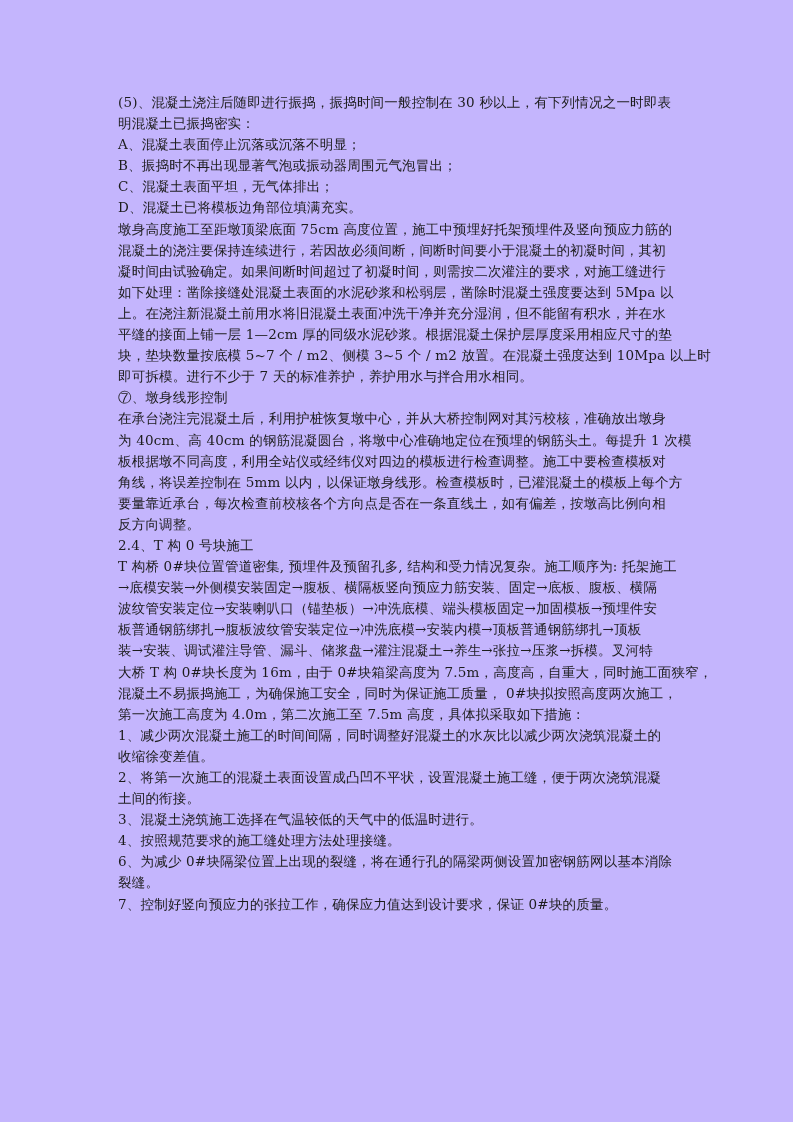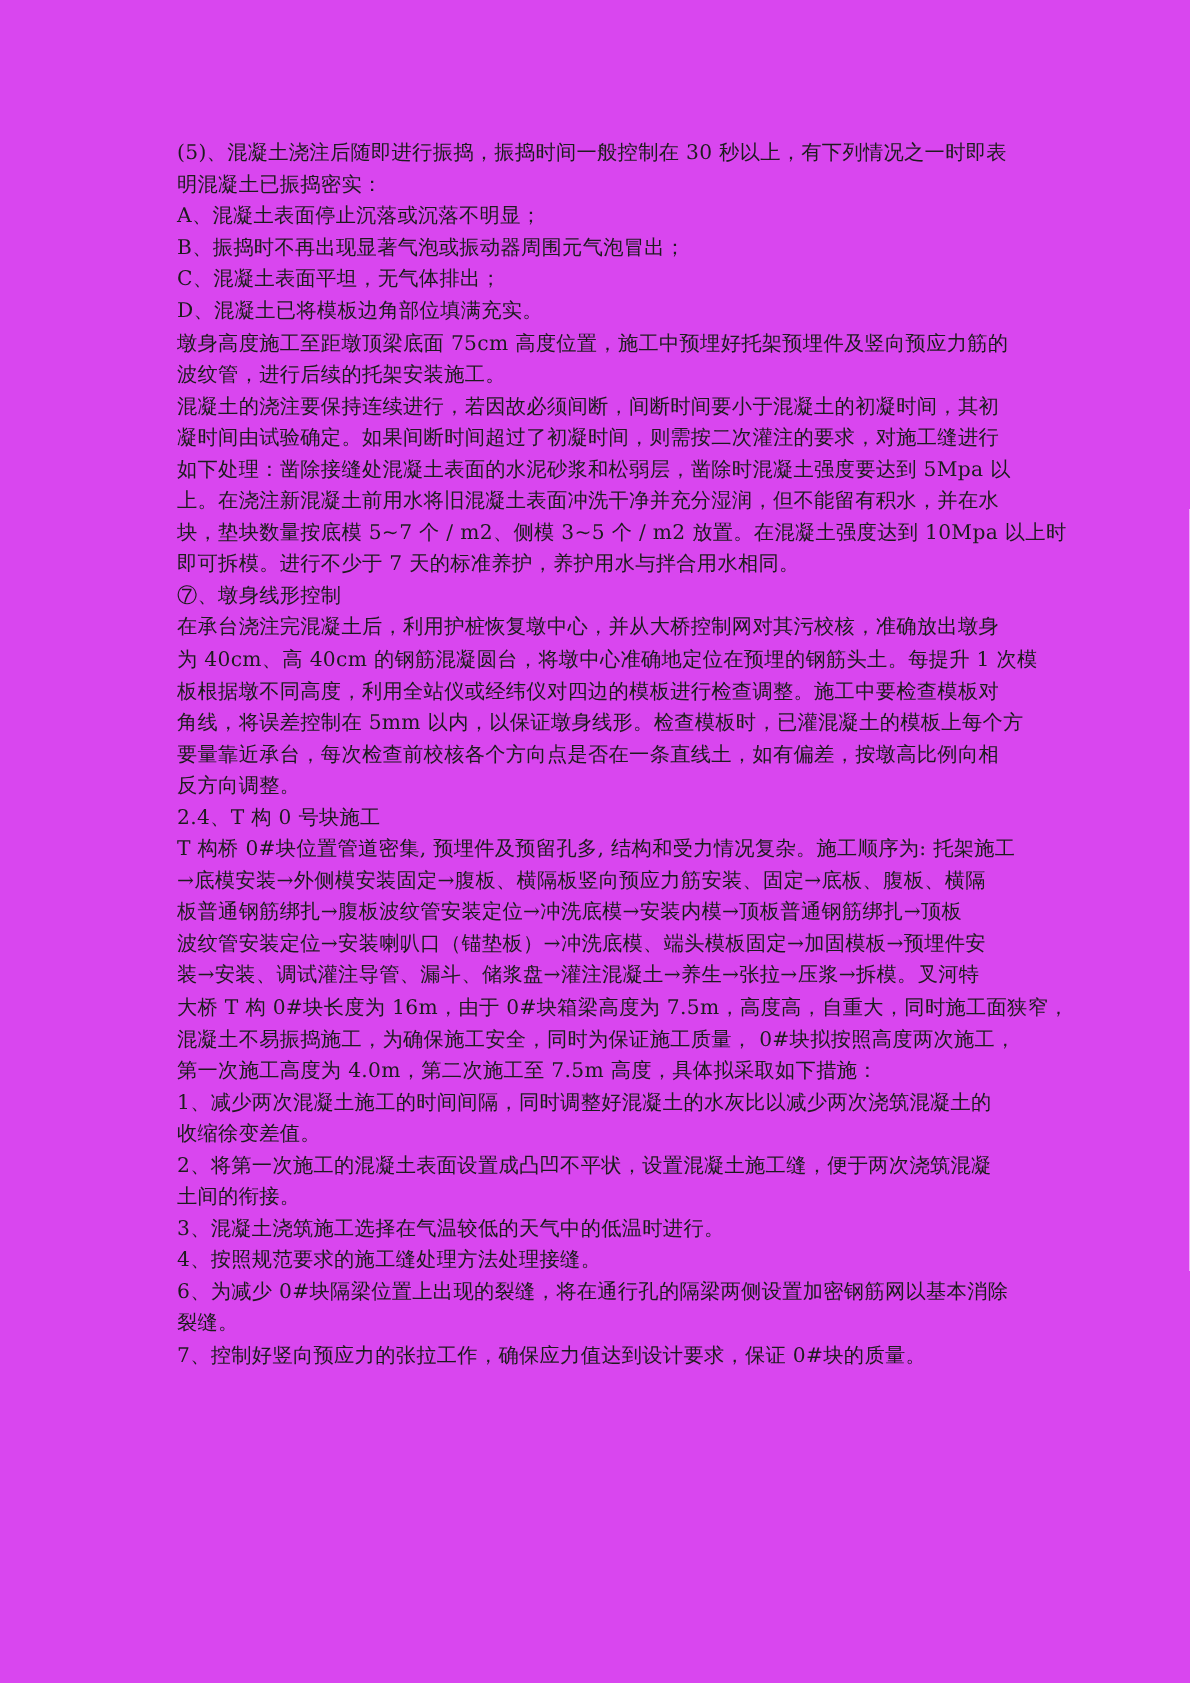--- a/index.html
+++ b/index.html
@@ -4,21 +4,21 @@
 <style>
   html, body {
     margin: 0;
     padding: 0;
     background: #ffffff;
   }
   .page {
     position: relative;
     width: 793px;
     height: 1122px;
-    background: #d946ef;
+    background: #c4b5fd;
     overflow: hidden;
     font-family: "DejaVu Serif", serif;
   }
   .content {
     position: absolute;
     left: 118px;
     top: 92px;
     width: 560px;
     color: #1c1c1c;
     font-size: 13.5px;
@@ -35,39 +35,39 @@
 
 <div class="page">
   <div class="content">
       <div class="line">(5)、混凝土浇注后随即进行振捣，振捣时间一般控制在 30 秒以上，有下列情况之一时即表</div>
       <div class="line">明混凝土已振捣密实：</div>
       <div class="line">A、混凝土表面停止沉落或沉落不明显；</div>
       <div class="line">B、振捣时不再出现显著气泡或振动器周围元气泡冒出；</div>
       <div class="line">C、混凝土表面平坦，无气体排出；</div>
       <div class="line">D、混凝土已将模板边角部位填满充实。</div>
       <div class="line">墩身高度施工至距墩顶梁底面 75cm 高度位置，施工中预埋好托架预埋件及竖向预应力筋的</div>
-      <div class="line">波纹管，进行后续的托架安装施工。</div>
       <div class="line">混凝土的浇注要保持连续进行，若因故必须间断，间断时间要小于混凝土的初凝时间，其初</div>
       <div class="line">凝时间由试验确定。如果间断时间超过了初凝时间，则需按二次灌注的要求，对施工缝进行</div>
       <div class="line">如下处理：凿除接缝处混凝土表面的水泥砂浆和松弱层，凿除时混凝土强度要达到 5Mpa 以</div>
       <div class="line">上。在浇注新混凝土前用水将旧混凝土表面冲洗干净并充分湿润，但不能留有积水，并在水</div>
+      <div class="line">平缝的接面上铺一层 1—2cm 厚的同级水泥砂浆。根据混凝土保护层厚度采用相应尺寸的垫</div>
       <div class="line">块，垫块数量按底模 5~7 个 / m2、侧模 3~5 个 / m2 放置。在混凝土强度达到 10Mpa 以上时</div>
       <div class="line">即可拆模。进行不少于 7 天的标准养护，养护用水与拌合用水相同。</div>
       <div class="line">⑦、墩身线形控制</div>
       <div class="line">在承台浇注完混凝土后，利用护桩恢复墩中心，并从大桥控制网对其污校核，准确放出墩身</div>
       <div class="line">为 40cm、高 40cm 的钢筋混凝圆台，将墩中心准确地定位在预埋的钢筋头土。每提升 1 次模</div>
       <div class="line">板根据墩不同高度，利用全站仪或经纬仪对四边的模板进行检查调整。施工中要检查模板对</div>
       <div class="line">角线，将误差控制在 5mm 以内，以保证墩身线形。检查模板时，已灌混凝土的模板上每个方</div>
       <div class="line">要量靠近承台，每次检查前校核各个方向点是否在一条直线土，如有偏差，按墩高比例向相</div>
       <div class="line">反方向调整。</div>
       <div class="line">2.4、T 构 0 号块施工</div>
       <div class="line">T 构桥 0#块位置管道密集, 预埋件及预留孔多, 结构和受力情况复杂。施工顺序为: 托架施工</div>
       <div class="line">→底模安装→外侧模安装固定→腹板、横隔板竖向预应力筋安装、固定→底板、腹板、横隔</div>
+      <div class="line">波纹管安装定位→安装喇叭口（锚垫板）→冲洗底模、端头模板固定→加固模板→预埋件安</div>
       <div class="line">板普通钢筋绑扎→腹板波纹管安装定位→冲洗底模→安装内模→顶板普通钢筋绑扎→顶板</div>
-      <div class="line">波纹管安装定位→安装喇叭口（锚垫板）→冲洗底模、端头模板固定→加固模板→预埋件安</div>
       <div class="line">装→安装、调试灌注导管、漏斗、储浆盘→灌注混凝土→养生→张拉→压浆→拆模。叉河特</div>
       <div class="line">大桥 T 构 0#块长度为 16m，由于 0#块箱梁高度为 7.5m，高度高，自重大，同时施工面狭窄，</div>
       <div class="line">混凝土不易振捣施工，为确保施工安全，同时为保证施工质量， 0#块拟按照高度两次施工，</div>
       <div class="line">第一次施工高度为 4.0m，第二次施工至 7.5m 高度，具体拟采取如下措施：</div>
       <div class="line">1、减少两次混凝土施工的时间间隔，同时调整好混凝土的水灰比以减少两次浇筑混凝土的</div>
       <div class="line">收缩徐变差值。</div>
       <div class="line">2、将第一次施工的混凝土表面设置成凸凹不平状，设置混凝土施工缝，便于两次浇筑混凝</div>
       <div class="line">土间的衔接。</div>
       <div class="line">3、混凝土浇筑施工选择在气温较低的天气中的低温时进行。</div>
       <div class="line">4、按照规范要求的施工缝处理方法处理接缝。</div>

